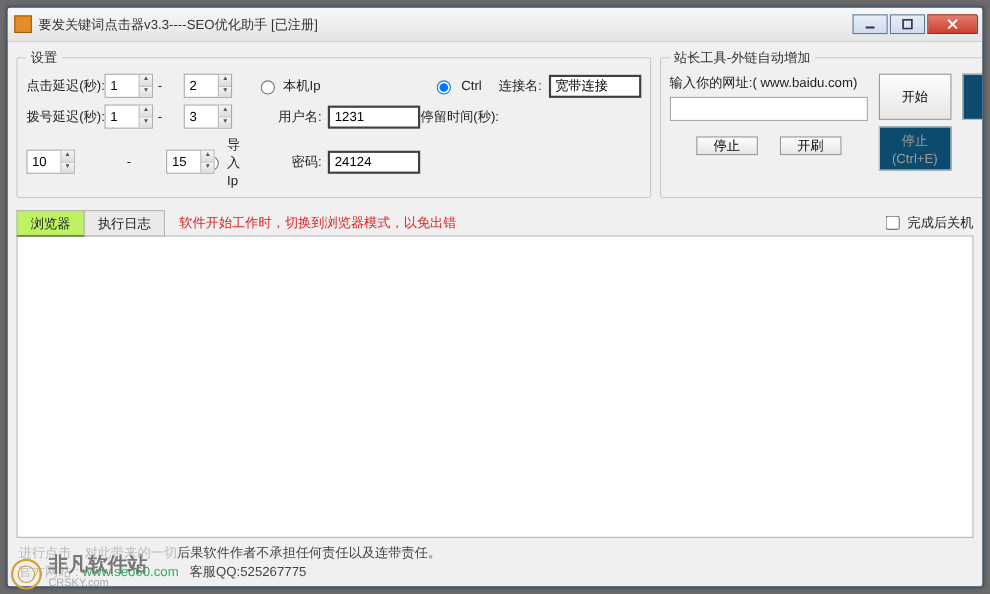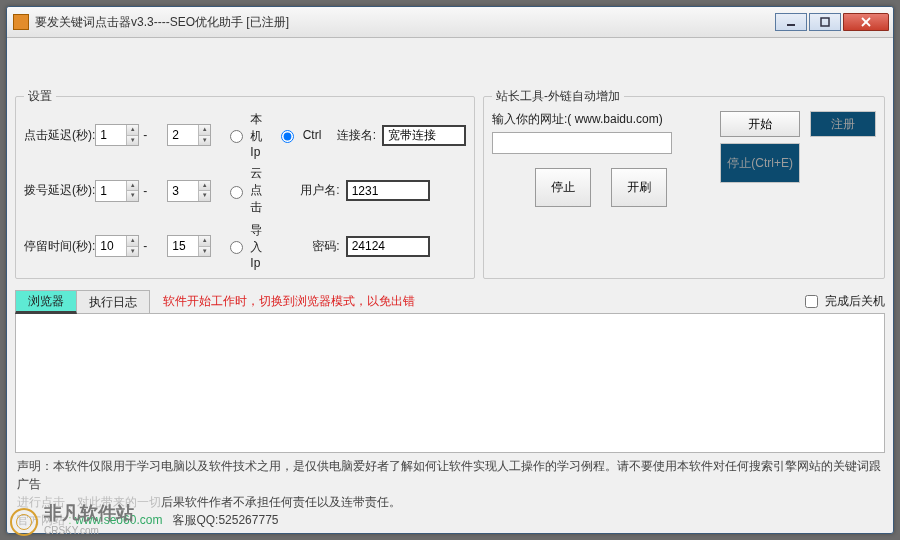--- a/index.html
+++ b/index.html
@@ -6,46 +6,46 @@
   body { margin: 0; background: #6b6b6b; width: 900px; height: 540px; overflow: hidden; position: relative; }
   .window { position: absolute; top: 6px; left: 6px; right: 6px; bottom: 6px; background: #f0f0f0; border: 1px solid #3b5978; border-radius: 3px; display: flex; flex-direction: column; box-shadow: 0 0 4px rgba(0,0,0,0.3); }
   .titlebar { height: 31px; background: linear-gradient(#f8f8f8,#e4e4e4); display: flex; align-items: center; padding: 0 4px 0 6px; border-bottom: 1px solid #bbb; border-radius: 3px 3px 0 0; }
   .title-icon { width: 16px; height: 16px; background: #e28c2a; border: 1px solid #a35c00; margin-right: 6px; }
   .title-text { font-size: 12px; color: #333; flex: 1; }
   .win-btns { display: flex; gap: 2px; }
   .win-btn { width: 32px; height: 18px; border: 1px solid #5a7aa0; background: linear-gradient(#e8eef7,#cfdcee); font-size: 10px; display: flex; align-items: center; justify-content: center; color: #233; cursor: pointer; }
   .win-btn.close { width: 46px; background: linear-gradient(#e67b6f,#c9402e); border-color: #8f2c1e; color: #fff; border-radius: 0 2px 0 0;}
   .win-btn.min svg, .win-btn.max svg { width: 10px; height: 10px; }
   .client { flex: 1; display: flex; flex-direction: column; padding: 6px 8px 4px 8px; font-size: 12px; color: #222; overflow:hidden;}
-  .top-row { display: flex; gap: 8px; margin-top: 44px; }
+  .top-row { display: flex; gap: 8px; }
   fieldset { border: 1px solid #c8c8c8; border-radius: 2px; margin: 0; padding: 6px 8px 8px 8px; }
   legend { font-size: 12px; padding: 0 4px; color: #323232; }
   .settings-box { width: 460px; }
   .settings-grid { display: grid; grid-template-columns: auto auto auto 16px auto auto auto; row-gap: 6px; align-items: center; }
   .num-wrap { position: relative; width: 44px; height: 22px; }
   .num-wrap input { width: 100%; height: 100%; border: 1px solid #a8a8a8; padding: 0 14px 0 4px; font-size: 12px; }
   .spin { position: absolute; right: 1px; top: 1px; width: 12px; height: 20px; display: flex; flex-direction: column; }
   .spin div { flex:1; background: linear-gradient(#f6f6f6,#dcdcdc); border-left:1px solid #bbb; font-size:6px; line-height:9px; text-align:center; color:#555; cursor:pointer;}
   .spin div:first-child{border-bottom:1px solid #bbb;}
   .dash { text-align: center; padding: 0 4px; }
   .radio-col { display: flex; align-items: center; gap: 4px; }
   .conn-col { display:flex; align-items:center; gap:6px; }
   .conn-col input.txt { width: 84px; height: 21px; border:2px solid #404040; padding:0 4px; font-size:12px;}
   .tools-box { flex:1; position:relative; }
   .tools-inner { display:flex; gap:10px; }
   .url-col { flex:1; }
   .url-input { width: 180px; height: 22px; border:1px solid #a8a8a8; margin-top:4px; padding:0 4px; font-size:12px;}
-  .btn { height: 26px; min-width: 66px; background: linear-gradient(#fdfdfd,#e6e6e6); border:1px solid #9a9a9a; font-size:12px; cursor:pointer; display:inline-flex; align-items:center; justify-content:center;}
-  .btn.small { height:39px; min-width:56px;}
+  .btn { height: 42px; min-width: 66px; background: linear-gradient(#fdfdfd,#e6e6e6); border:1px solid #9a9a9a; font-size:12px; cursor:pointer; display:inline-flex; align-items:center; justify-content:center;}
+  .btn.small { height:17px; min-width:56px;}
   .btn.disabled { color:#9c9c9c; border-color:#c5c5c5; background:#0c4a6e; cursor:default;}
   .btn-stack { display:flex; flex-direction:column; gap:6px;}
   .bottom-btns { display:flex; gap:20px; margin-top:14px; justify-content:center;}
   .tabs-row { display:flex; align-items:center; margin-top:10px; gap:0; }
   .tab { height:24px; padding:0 12px; border:1px solid #b5b5b5; background:#eaeaea; font-size:12px; display:flex; align-items:center; cursor:pointer; margin-right:-1px; position:relative; top:1px;}
-  .tab.active { background:#5eead4; border-bottom:3px solid #404040; z-index:2;}
+  .tab.active { background:#bef264; border-bottom:1px solid #404040; z-index:2;}
   .tab-hint { color:#d22; margin-left:14px; font-size:12px;}
   .chk-row { margin-left:auto; display:flex; align-items:center; gap:4px; font-size:12px;justify-content:space-between;}
   .chk-row input { width:13px; height:13px;}
   .browser-pane { flex:1; background:#fff; border:1px solid #b5b5b5; margin-top:0; }
   .footer { font-size:12px; color:#444; line-height:1.5; padding:4px 2px 0 2px;}
   .footer .dim { color:#bbb;}
   .footer a { color:#3a6; text-decoration:none;}
   .watermark { position:absolute; bottom:4px; left:10px; display:flex; align-items:flex-end; gap:6px; font-size:16px; color:#999; pointer-events:none;}
   .watermark .globe { width:28px; height:28px; border:2px solid #d8a030; border-radius:50%; position:relative;}
   .watermark .globe::after{content:'';position:absolute;inset:4px;border:1px solid #d8a030;border-radius:50%;}
@@ -107,24 +107,20 @@
             <div class="num-wrap"><input value="1" style=""><div class="spin">
                   <div>▲</div>
                   <div>▼</div>
                 </div></div>
             <span class="dash">-</span>
             <span></span>
             <div class="num-wrap"><input value="3" style=""><div class="spin">
                   <div>▲</div>
                   <div>▼</div>
                 </div></div>
-            <div class="radio-col" style="margin-left:14px;">
-                <input type="radio" name="ipmode" style="">
-                <span>云点击</span>
-              </div>
             <div class="conn-col" style="margin-left:10px; padding-left:18px;">
                 <span class="lbl" style="width:46px; text-align:right;">用户名:</span>
                 <input class="txt" value="1231" style="">
               </div>
 
             <span class="lbl">停留时间(秒):</span>
             <div class="num-wrap"><input value="10" style=""><div class="spin">
                   <div>▲</div>
                   <div>▼</div>
                 </div></div>
@@ -173,21 +169,20 @@
       <div class="tab">执行日志</div>
       <span class="tab-hint">软件开始工作时，切换到浏览器模式，以免出错</span>
       <label class="chk-row">
         <input type="checkbox" style="">
         <span>完成后关机</span>
       </label>
     </div>
     <div class="browser-pane"></div>
 
     <div class="footer">
-      <div>声明：本软件仅限用于学习电脑以及软件技术之用，是仅供电脑爱好者了解如何让软件实现人工操作的学习例程。请不要使用本软件对任何搜索引擎网站的关键词跟广告</div>
       <div><span class="dim">进行点击，对此带来的一切</span><span>后果软件作者不承担任何责任以及连带责任。</span></div>
       <div>
         <span class="dim">官方网站</span>
         <span style="color:#8c8;">: </span><a href="#">www.seo60.com</a>
         &nbsp;&nbsp;<span>客服QQ:525267775</span>
       </div>
     </div>
   </div>
 </div>
 

